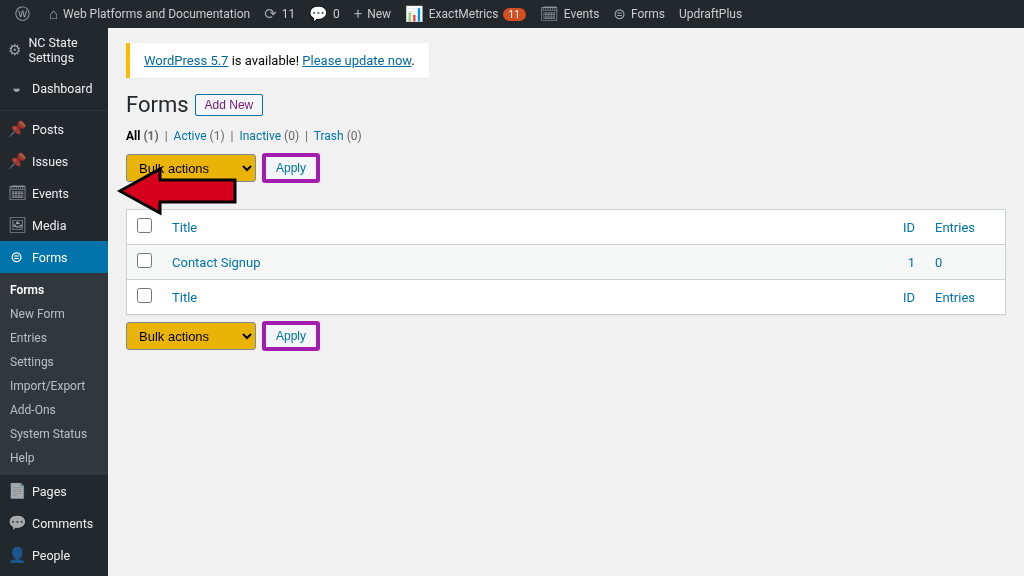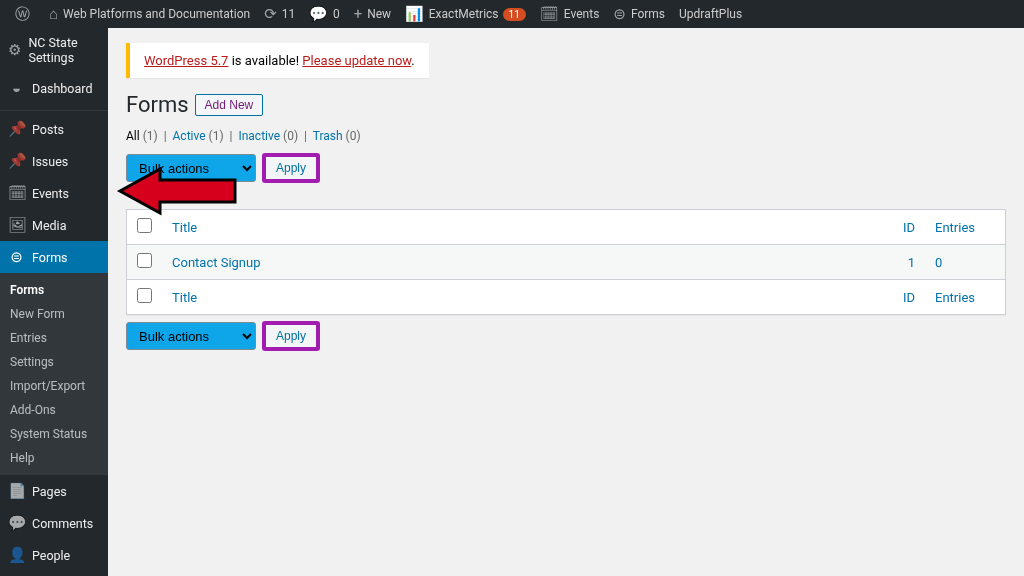--- a/index.html
+++ b/index.html
@@ -21,33 +21,33 @@
 .menu-item.current .menu-icon { color: #fff; }
 .submenu { background: #32373c; padding: 5px 0; }
 .submenu-item { padding: 5px 10px; font-size: 12px; color: rgba(240,245,250,.7); cursor: pointer; }
 .submenu-item.current { color: #fff; font-weight: 600; }
 .menu-sep { height: 5px; border-bottom: 1px solid #32373c; margin: 2px 0; }
 
 
 .content { position: absolute; top: 28px; left: 108px; right: 0; bottom: 0; padding: 10px 18px 18px 18px; overflow-y: auto; }
 
 .update-nag { border-left: 4px solid #ffba00; background: #fff; box-shadow: 0 1px 1px rgba(0,0,0,.04); padding: 10px 14px; margin: 5px 0 14px 0; font-size: 13px; display: inline-block; }
-.update-nag a { color: #b91c1c; text-decoration: underline; }
+.update-nag a { color: #0369a1; text-decoration: underline; }
 
 .page-heading { display: flex; align-items: center; margin-bottom: 12px; }
 .page-title { font-size: 22px; font-weight: 400; color: #23282d; margin-right: 6px; }
 .add-new-btn { border: 1px solid #0071a1; color: #701a75; background: #f3f5f6; padding: 3px 9px; border-radius: 2px; font-size: 12px; cursor: pointer; }
 
 .subsubsub { font-size: 12px; color: #666; margin-bottom: 10px; }
 .subsubsub a { color: #0073aa; text-decoration: none; }
-.subsubsub .current { color: #000; font-weight: 400; }
+.subsubsub .current { color: #000; font-weight: 700; }
 .subsubsub .count { color: #666; }
 
 .tablenav { display: flex; align-items: center; gap: 6px; margin-bottom: 6px; }
-.tablenav select { padding: 3px 22px 3px 8px; border: 1px solid #7e8993; border-radius: 3px; font-size: 13px; background: #0ea5e9; height: 28px; min-width: 130px; }
+.tablenav select { padding: 3px 22px 3px 8px; border: 1px solid #7e8993; border-radius: 3px; font-size: 13px; background: #eab308; height: 28px; min-width: 130px; }
 .tablenav .apply-btn { border: 4px solid #a21caf; color: #0071a1; background: #f3f5f6; padding: 4px 10px; border-radius: 3px; font-size: 12px; cursor: pointer; }
 
 table.wp-list { width: 100%; border-spacing: 0; background: #fff; border: 1px solid #ccd0d4; box-shadow: 0 1px 1px rgba(0,0,0,.04); margin-bottom: 6px; margin-top: 26px; }
 table.wp-list th, table.wp-list td { text-align: left; padding: 8px 10px; font-size: 13px; }
 table.wp-list thead th, table.wp-list tfoot th { font-weight: 400; color: #0073aa; border-bottom: 1px solid #ccd0d4; }
 table.wp-list tfoot th { border-top: 1px solid #ccd0d4; border-bottom: none; }
 table.wp-list th.check, table.wp-list td.check { width: 30px; }
 table.wp-list th.id-col, table.wp-list td.id-col { width: 100px; text-align: right; }
 table.wp-list th.entries-col, table.wp-list td.entries-col { width: 80px; }
 table.wp-list tbody tr { background: #f6f7f7; }

